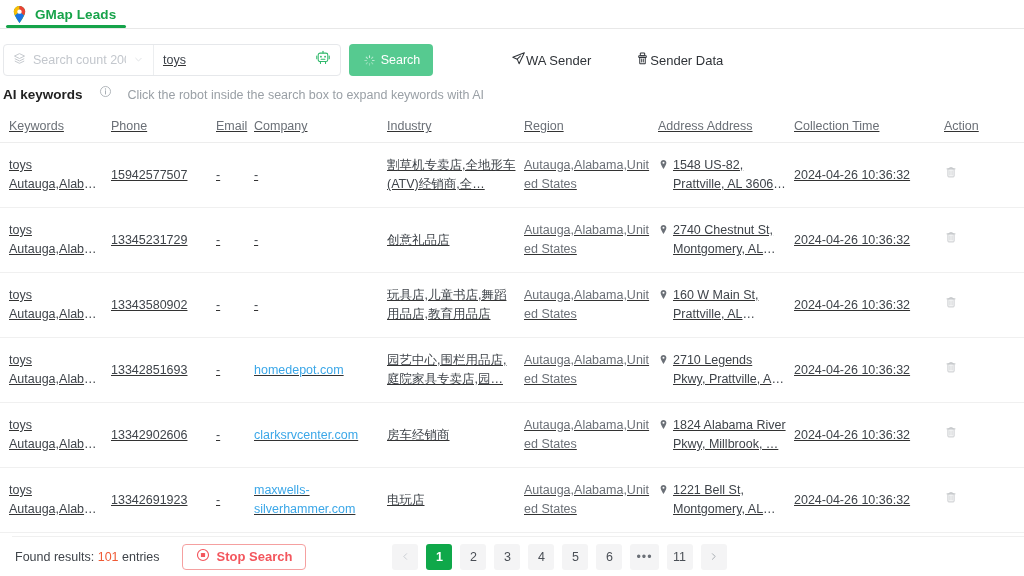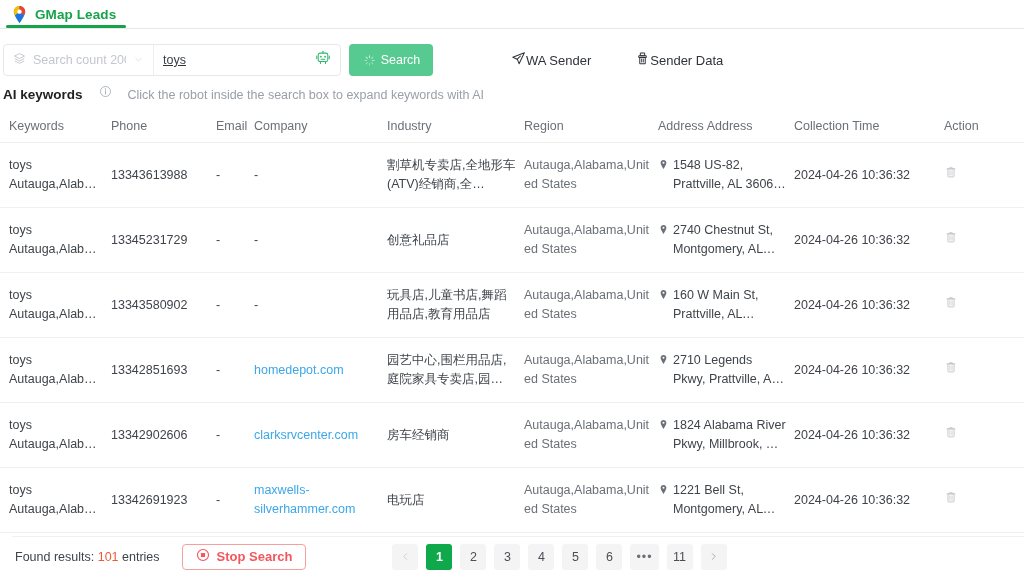--- a/index.html
+++ b/index.html
@@ -141,21 +141,21 @@
     display: flex;
     align-items: flex-end;
     gap: 16px;
     padding: 8px 0 9px 3px;
     height: 30px;
   }
   .ai-title { font-size: 13.5px; font-weight: bold; color: #222; }
   .ai-hint { font-size: 12.5px; color: #9aa0a6; }
 
   
-  .tablewrap { width: 1024px; }
+  .tablewrap { width: 1024px; text-decoration: underline; }
   table { width: 1024px; border-collapse: collapse; table-layout: fixed; }
   thead th {
     font-size: 12.5px;
     font-weight: normal;
     color: #6b7077;
     text-align: left;
     padding: 8px 8px 9px 0;
     border-bottom: 1px solid #ededed;
     vertical-align: middle;
   }
@@ -375,21 +375,21 @@
         <th>Address Address</th>
         <th>Collection Time</th>
         <th>Action</th>
       </tr>
     </thead>
     <tbody id="tbody">
         <tr>
           <td>
             <div class="clip2">toys Autauga,Alabama,Unite…</div>
           </td>
-          <td>13343613988</td>
+          <td>15942577507</td>
           <td>-</td>
           <td>
             <span class="clip2">-</span>
           </td>
           <td>
             <div class="clip2">割草机专卖店,全地形车(ATV)经销商,全…</div>
           </td>
           <td>
             <div class="clip2 muted">Autauga,Alabama,United States</div>
           </td>

